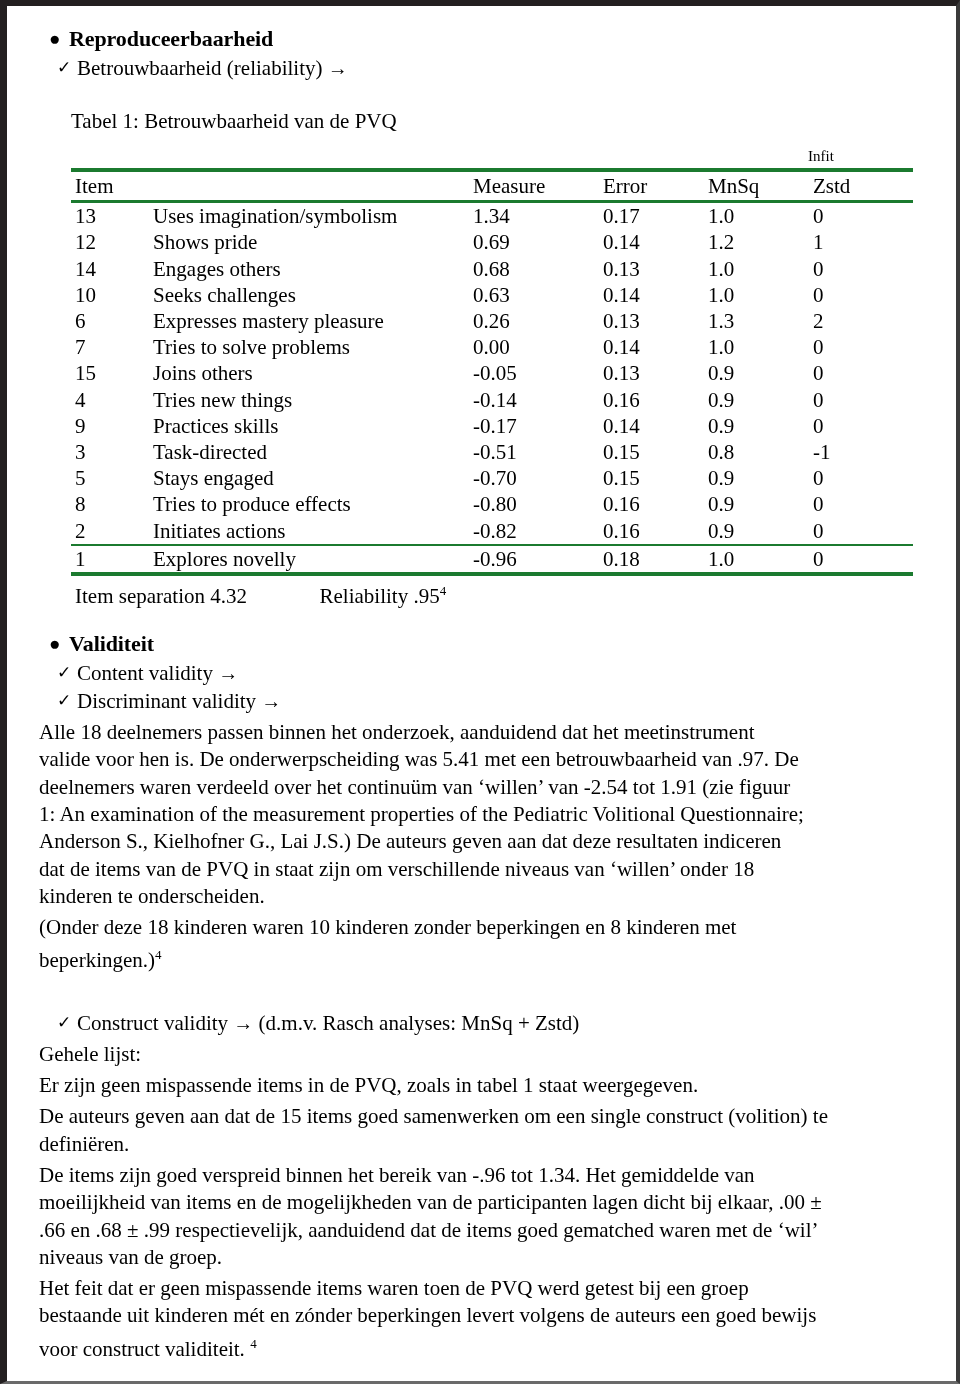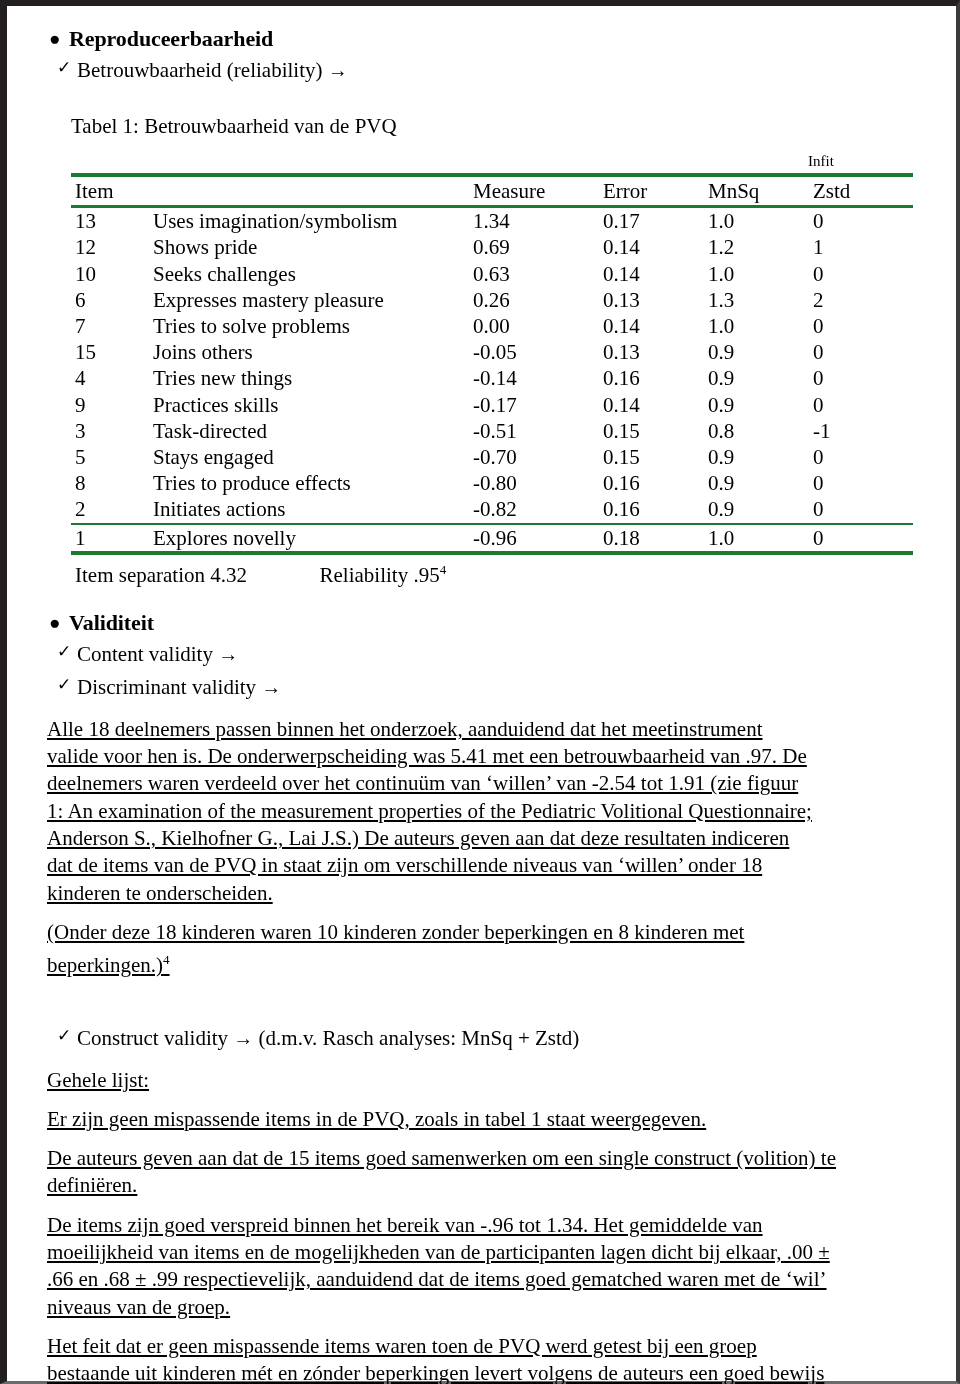--- a/index.html
+++ b/index.html
@@ -58,21 +58,21 @@
     width: 42px;
     flex: 0 0 42px;
     font-size: 17px;
     line-height: 27px;
     text-align: left;
     padding-left: 22px;
     box-sizing: border-box;
   }
   .check-text {
     font-size: 21px;
-    line-height: 33px;
+    line-height: 28px;
     text-align: right;
   }
   .arrow { font-weight: bold; font-size: 20px; }
 
   .indent-sub {
     margin-left: 130px;
     font-size: 21px;
     line-height: 27px;
   }
 
@@ -140,21 +140,21 @@
     font-size: 21px;
     line-height: 27.3px;
     text-align: left;
   }
   .para-2 {
     margin-left: 150px;
     width: 790px;
     font-size: 21px;
     line-height: 27.3px;
   }
-  .blk { margin: 12px; text-decoration: underline; }
+  .blk { margin: 4px; }
   .spacer-md { height: 20px; }
   .spacer-lg { height: 30px; }
 </style>
 </head>
 <body>
 
 <div id="page">
 
   <div class="bullet-row">
     <span class="bullet-dot">●</span>
@@ -197,20 +197,28 @@
 
         <tr class="body-row">
           <td class="c-item">12</td>
           <td class="c-name">Shows pride</td>
           <td class="c-meas">0.69</td>
           <td class="c-err">0.14</td>
           <td class="c-mnsq">1.2</td>
           <td class="c-zstd">1</td>
         </tr>
 
+        <tr class="body-row">
+          <td class="c-item">14</td>
+          <td class="c-name">Engages others</td>
+          <td class="c-meas">0.68</td>
+          <td class="c-err">0.13</td>
+          <td class="c-mnsq">1.0</td>
+          <td class="c-zstd">0</td>
+        </tr>
 
         <tr class="body-row">
           <td class="c-item">10</td>
           <td class="c-name">Seeks challenges</td>
           <td class="c-meas">0.63</td>
           <td class="c-err">0.14</td>
           <td class="c-mnsq">1.0</td>
           <td class="c-zstd">0</td>
         </tr>
 

